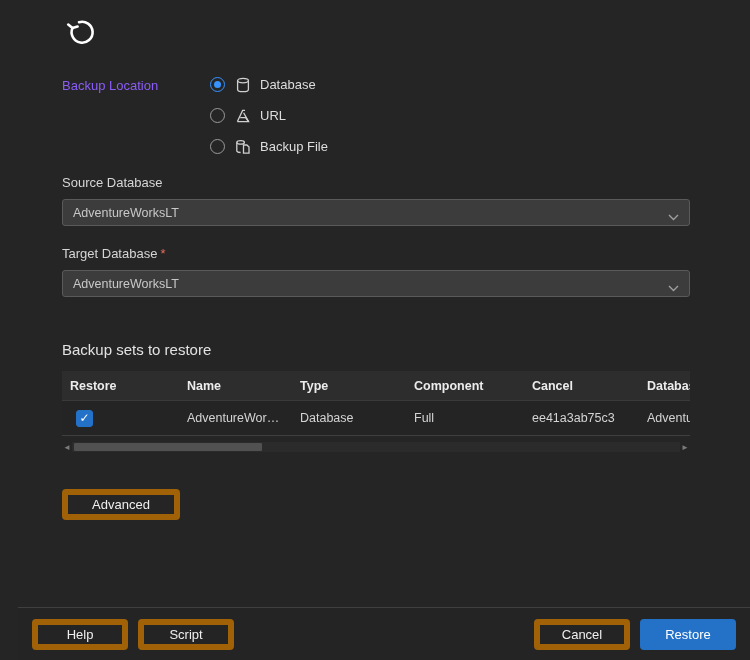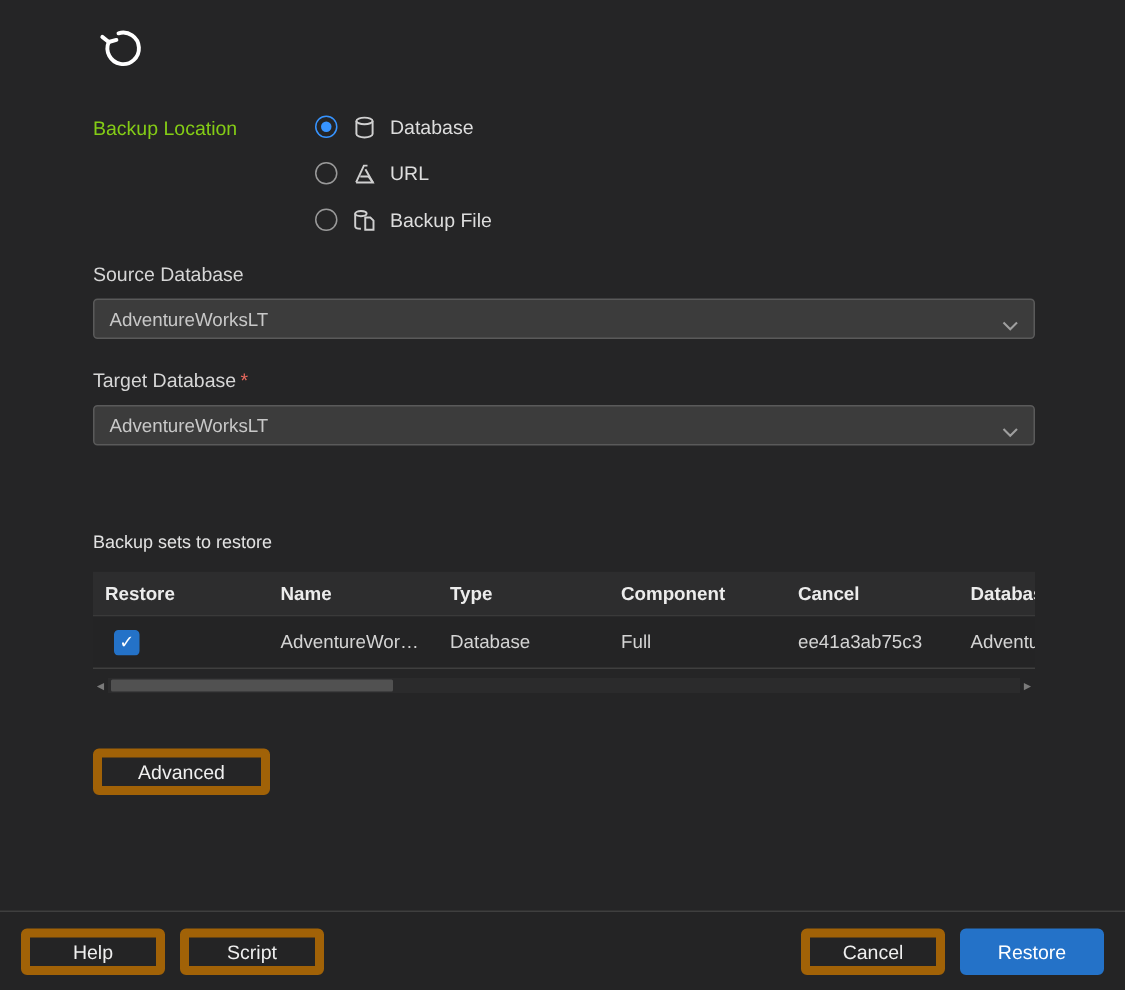--- a/index.html
+++ b/index.html
@@ -12,21 +12,21 @@
   }
   .content{padding:14px 60px 0 62px;}
 
   
   .dlg-header{display:flex;align-items:center;gap:12px;margin-bottom:26px;}
   .restore-glyph{width:36px;height:36px;flex:0 0 auto;}
   .dlg-title{font-size:17px;font-weight:700;color:#eeeeee;letter-spacing:.2px;}
 
   
   .bl-row{display:flex;align-items:flex-start;}
-  .bl-label{width:148px;padding-top:2px;color:#84cc16;}
+  .bl-label{width:148px;padding-top:2px;color:#8b5cf6;}
   .bl-options{display:flex;flex-direction:column;gap:14px;}
   .radio-option{display:flex;align-items:center;gap:9px;cursor:default;}
   .radio{width:15px;height:15px;border-radius:50%;border:1px solid #9a9a9a;box-sizing:border-box;position:relative;flex:0 0 auto;}
   .radio.selected{border:1px solid #3794ff;}
   .radio.selected::after{content:"";position:absolute;left:3px;top:3px;width:7px;height:7px;border-radius:50%;background:#3794ff;}
   .opt-icon{width:17px;height:17px;display:inline-flex;align-items:center;justify-content:center;flex:0 0 auto;}
   .opt-icon svg{width:16px;height:16px;stroke:#d0d0d0;fill:none;stroke-width:1.3;}
   .opt-label{color:#dddddd;}
 
   
@@ -35,21 +35,21 @@
   .dropdown{
     margin-top:9px;height:27px;box-sizing:border-box;
     background:#3c3c3c;border:1px solid #5a5a5a;border-radius:3px;
     display:flex;align-items:center;padding:0 28px 0 10px;
     color:#c8c8c8;font-size:12.5px;position:relative;cursor:default;
   }
   .dropdown .chev{position:absolute;right:10px;top:10px;width:11px;height:7px;}
   .dropdown .chev svg{stroke:#9f9f9f;fill:none;stroke-width:1.4;width:11px;height:7px;}
 
   
-  .table-title{margin-top:57px;font-size:12px;color:#e2e2e2;}
+  .table-title{margin-top:44px;font-size:15px;color:#e2e2e2;}
   .grid{margin-top:13px;width:628px;overflow:hidden;}
   .grid-header{display:flex;background:#2d2d2e;height:29px;align-items:center;
     font-weight:700;font-size:12.5px;color:#ececec;border-bottom:1px solid #3a3a3a;}
   .grid-row{display:flex;height:34px;align-items:center;background:#242425;border-bottom:1px solid #3f3f3f;font-size:12.5px;color:#d4d4d4;}
   .gc{box-sizing:border-box;padding:0 8px;white-space:nowrap;overflow:hidden;flex:0 0 auto;}
   .gc-0{width:117px;}
   .gc-1{width:113px;text-overflow:ellipsis;}
   .gc-2{width:114px;}
   .gc-3{width:118px;}
   .gc-4{width:115px;}
@@ -72,21 +72,21 @@
     height:31px;box-sizing:border-box;border:6px solid #a16207;border-radius:4px;
     background:transparent;color:#efefef;font-size:13px;font-family:inherit;
     padding:0 18px;cursor:default;
   }
   .btn.primary{background:#2472c8;border-color:#2472c8;color:#ffffff;}
   .advanced-wrap{margin-top:36px;}
   .advanced-wrap .btn{min-width:118px;}
 
   
   .footer{
-    position:absolute;left:0;right:0;bottom:0;height:53px;
+    position:absolute;left:18px;right:0;bottom:0;height:53px;
     border-top:1px solid #3f3f3f;background:#242425;
     display:flex;align-items:center;justify-content:space-between;
     padding:0 14px;box-sizing:border-box;
   }
   .footer .group{display:flex;gap:10px;}
   .footer .btn{min-width:96px;}
 </style>
 </head>
 <body>
 

